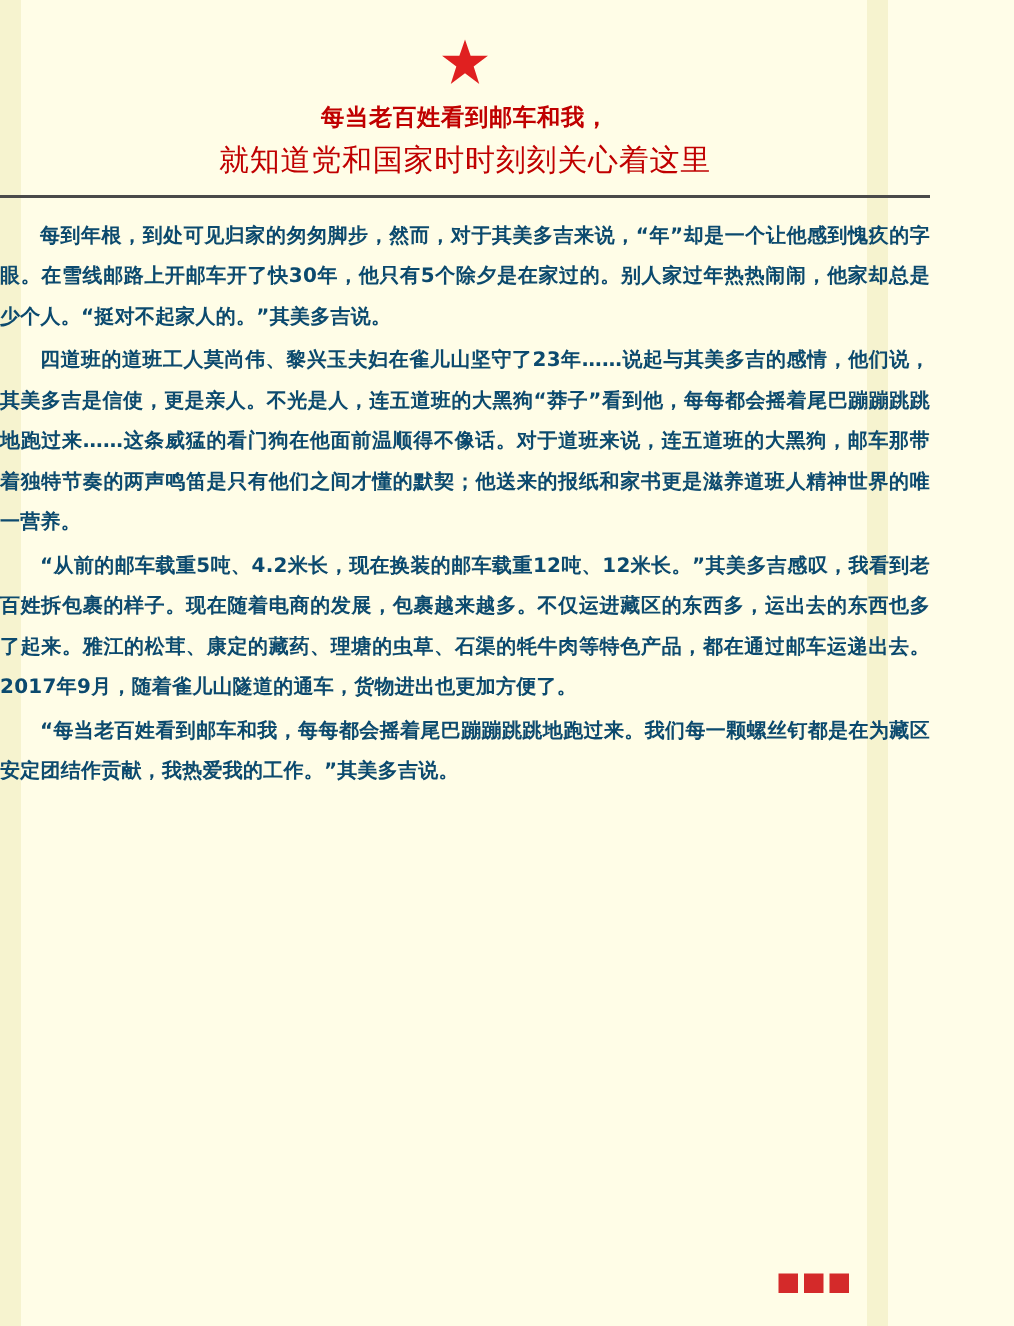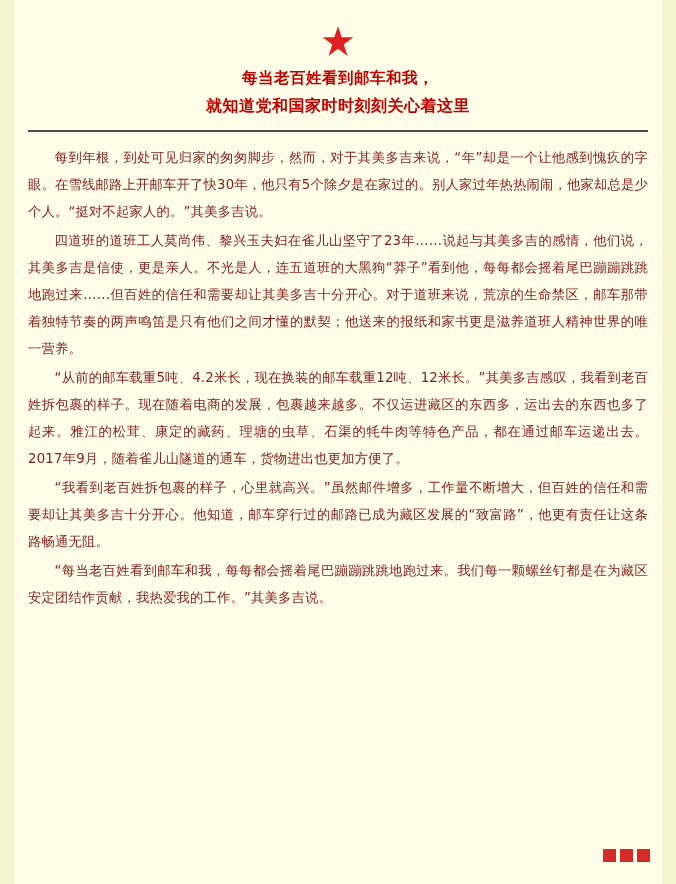--- a/index.html
+++ b/index.html
@@ -8,21 +8,21 @@
   }
   body {
     width: 676px;
     height: 884px;
     background: #fffde8;
     font-family: "DejaVu Sans", "Liberation Sans", sans-serif;
     overflow: hidden;
   }
   .page {
     position: relative;
-    width: 676px;
+    width: 592px;
     height: 884px;
     background: #fffde7;
     box-sizing: border-box;
     padding: 0;
   }
   
   .edge-left, .edge-right {
     position: absolute;
     top: 0;
     width: 14px;
@@ -57,42 +57,43 @@
     color: #c00000;
     font-weight: bold;
     font-size: 15.5px;
     letter-spacing: 0.5px;
     line-height: 28px;
     font-family: "DejaVu Sans", "Liberation Sans", sans-serif;
   }
   .title-line2 {
     text-align: center;
     color: #c00000;
-    font-weight: bold;
-    font-size: 16px;
+    font-weight: normal;
+    font-size: 20px;
     letter-spacing: 0.5px;
     line-height: 28px;
     padding-bottom: 4px;
   }
 
   .rule {
     height: 2px;
     background: #4a4a4a;
     margin: 6px 0 12px 0;
     width: 100%;
   }
 
   .body-text p {
     margin: 0 0 2px 0;
     font-size: 13.3px;
     line-height: 27px;
-    color: #7f1d1d;
+    color: #0c4a6e;
     text-align: justify;
     text-indent: 2em;
     letter-spacing: 0.2px;
+    font-weight: bold;
   }
 
   .footer-marks {
     position: absolute;
     right: 26px;
     bottom: 22px;
     display: flex;
     gap: 4px;
   }
   .footer-marks span {
@@ -117,23 +118,22 @@
       </svg>
     </div>
 
     <div class="title">每当老百姓看到邮车和我，</div>
     <div class="title-line2">就知道党和国家时时刻刻关心着这里</div>
 
     <div class="rule"></div>
 
     <div class="body-text">
       <p>每到年根，到处可见归家的匆匆脚步，然而，对于其美多吉来说，“年”却是一个让他感到愧疚的字眼。在雪线邮路上开邮车开了快30年，他只有5个除夕是在家过的。别人家过年热热闹闹，他家却总是少个人。“挺对不起家人的。”其美多吉说。</p>
-      <p>四道班的道班工人莫尚伟、黎兴玉夫妇在雀儿山坚守了23年……说起与其美多吉的感情，他们说，其美多吉是信使，更是亲人。不光是人，连五道班的大黑狗“莽子”看到他，每每都会摇着尾巴蹦蹦跳跳地跑过来……但百姓的信任和需要却让其美多吉十分开心。对于道班来说，荒凉的生命禁区，邮车那带着独特节奏的两声鸣笛是只有他们之间才懂的默契；他送来的报纸和家书更是滋养道班人精神世界的唯一营养。</p>
+      <p>四道班的道班工人莫尚伟、黎兴玉夫妇在雀儿山坚守了23年……说起与其美多吉的感情，他们说，其美多吉是信使，更是亲人。不光是人，连五道班的大黑狗“莽子”看到他，每每都会摇着尾巴蹦蹦跳跳地跑过来……这条威猛的看门狗在他面前温顺得不像话。对于道班来说，连五道班的大黑狗，邮车那带着独特节奏的两声鸣笛是只有他们之间才懂的默契；他送来的报纸和家书更是滋养道班人精神世界的唯一营养。</p>
       <p>“从前的邮车载重5吨、4.2米长，现在换装的邮车载重12吨、12米长。”其美多吉感叹，我看到老百姓拆包裹的样子。现在随着电商的发展，包裹越来越多。不仅运进藏区的东西多，运出去的东西也多了起来。雅江的松茸、康定的藏药、理塘的虫草、石渠的牦牛肉等特色产品，都在通过邮车运递出去。2017年9月，随着雀儿山隧道的通车，货物进出也更加方便了。</p>
-      <p>“我看到老百姓拆包裹的样子，心里就高兴。”虽然邮件增多，工作量不断增大，但百姓的信任和需要却让其美多吉十分开心。他知道，邮车穿行过的邮路已成为藏区发展的“致富路”，他更有责任让这条路畅通无阻。</p>
       <p>“每当老百姓看到邮车和我，每每都会摇着尾巴蹦蹦跳跳地跑过来。我们每一颗螺丝钉都是在为藏区安定团结作贡献，我热爱我的工作。”其美多吉说。</p>
     </div>
   </div>
 
   <div class="footer-marks">
     <span></span>
     <span></span>
     <span></span>
   </div>
 </div>

